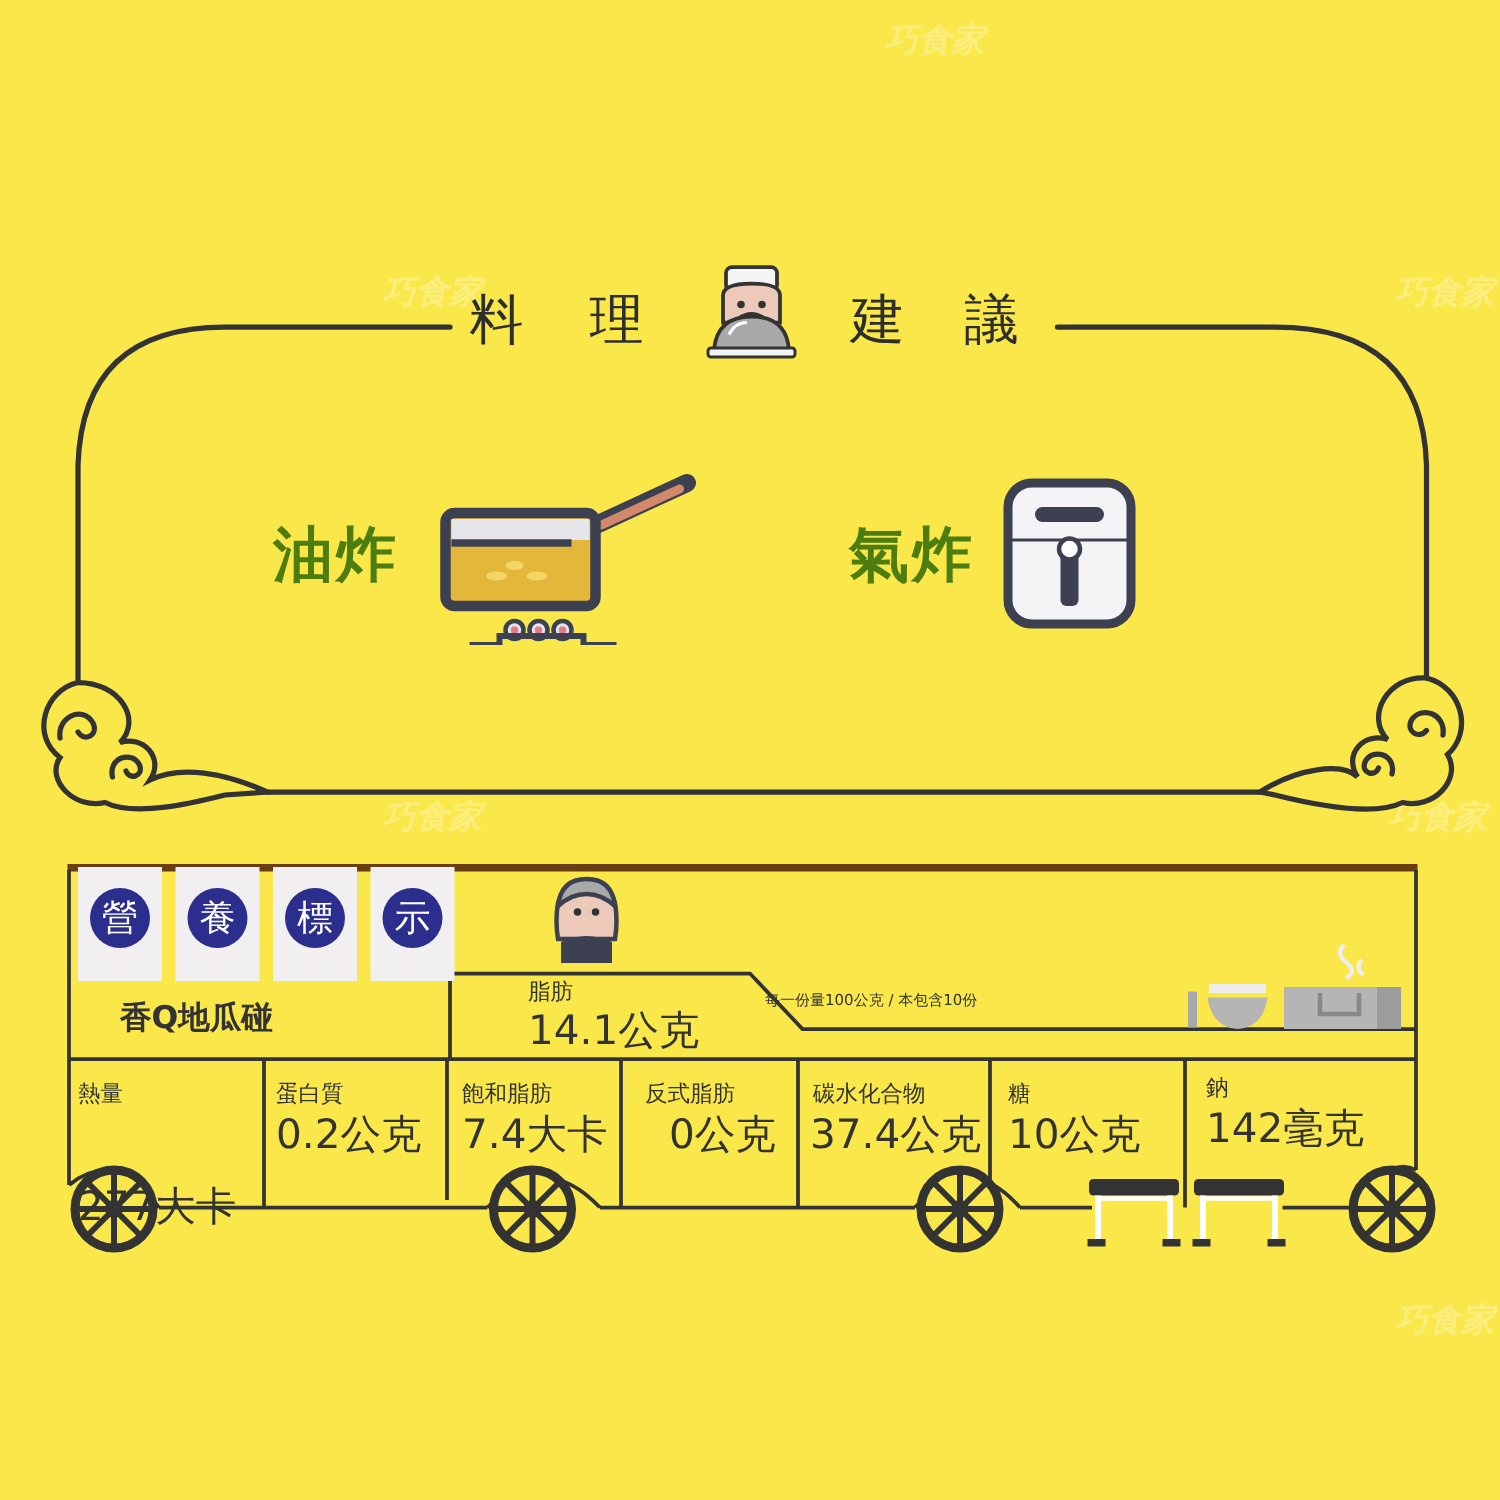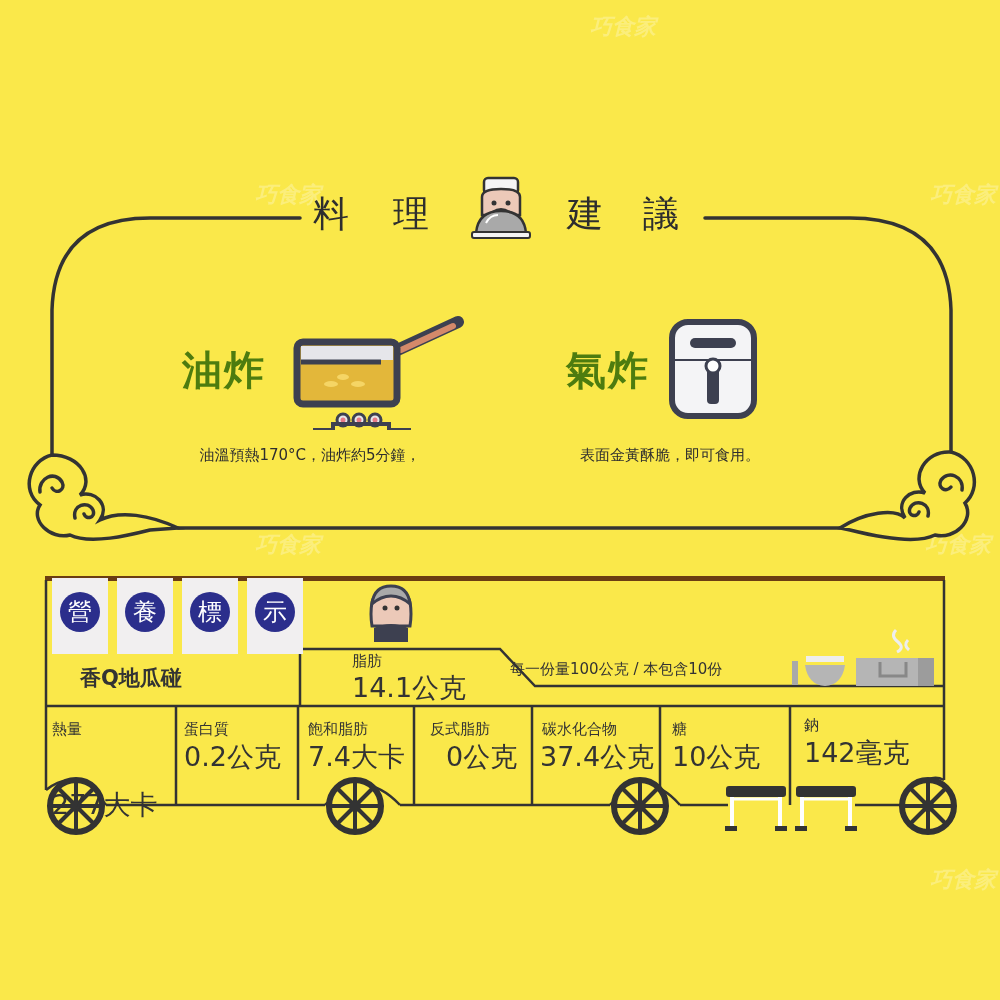--- a/index.html
+++ b/index.html
@@ -30,21 +30,21 @@
     position: absolute; left: 8px; top: 14px; width: 40px; height: 40px; border-radius: 50%;
     background: #2b2e8c; color: #fff; font-size: 24px; display: flex; align-items: center;
     justify-content: center;
   }
   .product-name {
     position: absolute; left: 80px; top: 668px; font-size: 21px; font-weight: 700; color: #333;
     line-height: 1;
   }
   .n-label { position: absolute; font-size: 15px; color: #333; line-height: 1; }
   .n-value { position: absolute; font-size: 27px; color: #333; line-height: 1; }
-  .serving { position: absolute; left: 510px; top: 660px; font-size: 15px; color: #333; }
+  .serving { position: absolute; left: 510px; top: 660px; font-size: 10px; color: #333; }
   .wm { position: absolute; color: rgba(255,255,255,0.28); font-size: 22px; font-style: italic; font-weight: 700; }
 </style>
 </head>
 <body>
 
 <div class="wm" style="left:590px;top:12px;">巧食家</div>
 <div class="wm" style="left:930px;top:180px;">巧食家</div>
 <div class="wm" style="left:255px;top:180px;">巧食家</div>
 <div class="wm" style="left:255px;top:530px;">巧食家</div>
 <div class="wm" style="left:925px;top:530px;">巧食家</div>
@@ -99,33 +99,31 @@
     <circle cx="50" cy="108" r="6"></circle>
       <circle cx="66" cy="108" r="6"></circle>
       <circle cx="82" cy="108" r="6"></circle>
   </g>
   <circle cx="50" cy="108" r="2.5" fill="#e67a86"></circle>
     <circle cx="66" cy="108" r="2.5" fill="#e67a86"></circle>
     <circle cx="82" cy="108" r="2.5" fill="#e67a86"></circle>
   <path d="M20 118 H40 V112 H96 V118 H118" fill="none" stroke="#3d4050" stroke-width="4"></path>
 </svg>
 <div class="method-desc" style="left:170px;top:444px;width:280px;">
-  <div>油溫預熱170°C，油炸約5分鐘，</div>
 </div>
 
 <div class="method-title" style="left:566px;top:350px;">氣炸</div>
 <svg class="abs" style="left:668px;top:318px;" width="90" height="102" viewBox="0 0 90 102">
   <rect x="4" y="4" width="82" height="94" rx="16" fill="#f4f4f6" stroke="#3d4050" stroke-width="6"></rect>
   <line x1="4" y1="42" x2="86" y2="42" stroke="#3d4050" stroke-width="2"></line>
   <rect x="22" y="20" width="46" height="10" rx="5" fill="#3d4050"></rect>
   <rect x="39" y="46" width="12" height="40" rx="4" fill="#3d4050"></rect>
   <circle cx="45" cy="48" r="7" fill="#ffffff" stroke="#3d4050" stroke-width="3"></circle>
 </svg>
 <div class="method-desc" style="left:550px;top:444px;width:240px;">
-  <div>表面金黃酥脆，即可食用。</div>
 </div>
 
 <svg class="layer" width="1000" height="1000">
 
   <rect x="45" y="576" width="900" height="5" fill="#6b3d12"></rect>
   <g fill="none" stroke="#333" stroke-width="2.5">
 
     <path d="M46 580 V790"></path>
     <path d="M944 580 V780"></path>
 

